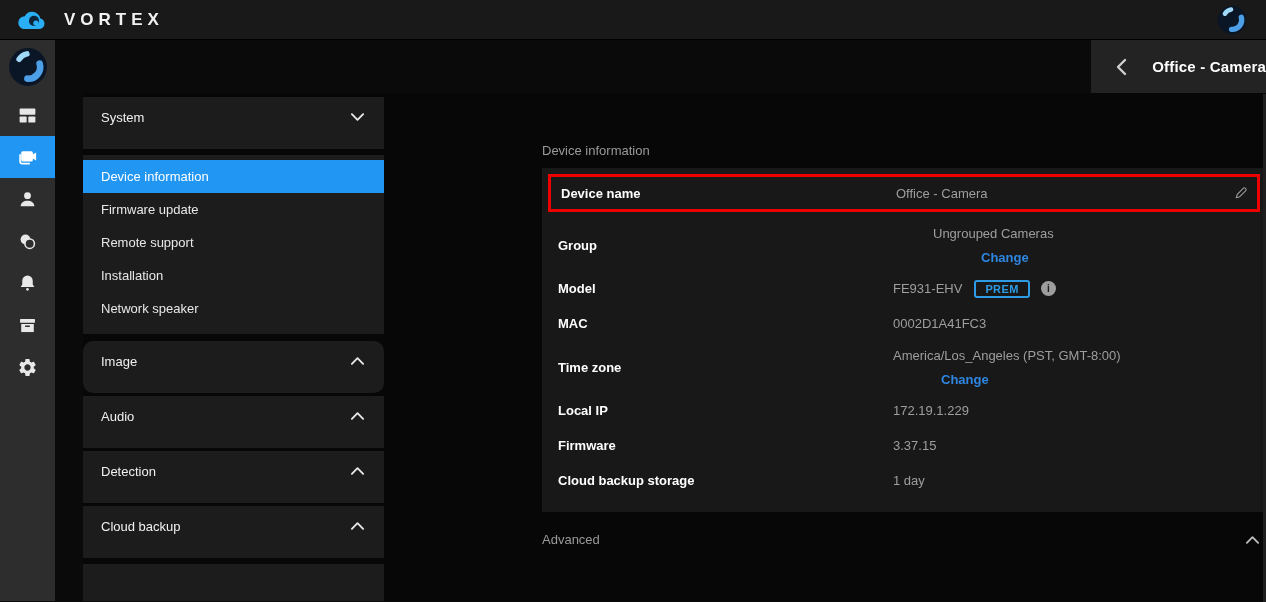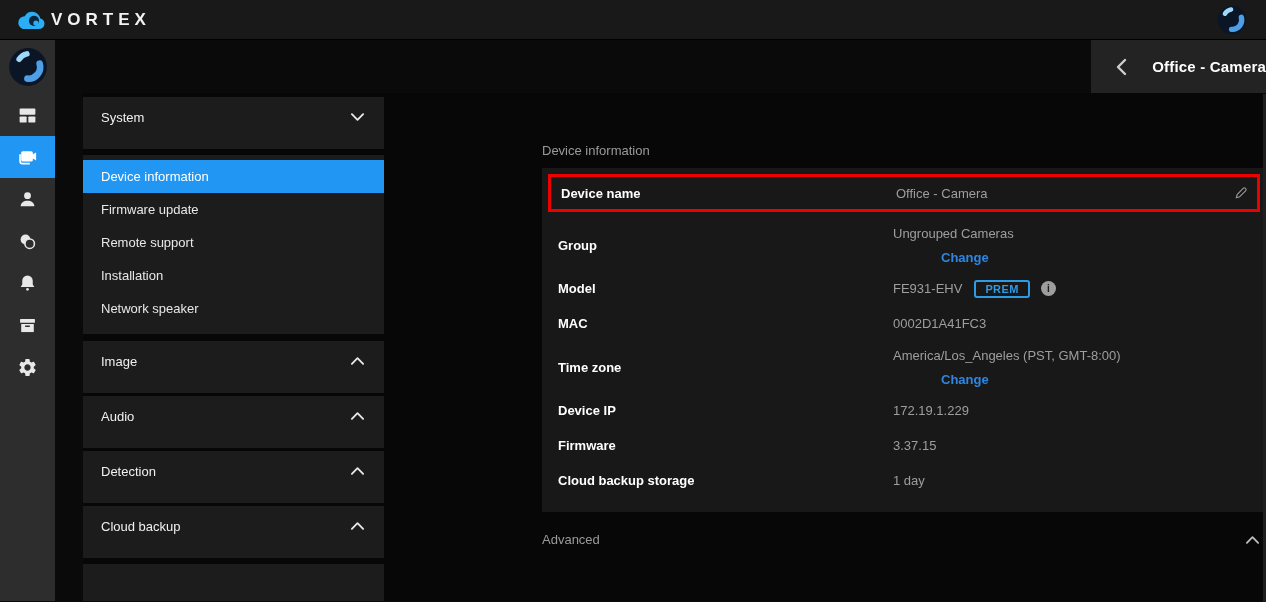--- a/index.html
+++ b/index.html
@@ -2,21 +2,21 @@
 <html><head>
 <meta charset="utf-8">
 <style>
   * { box-sizing: border-box; margin: 0; padding: 0; }
   html,body { background:#000; }
   body { font-family:"Liberation Sans", sans-serif; -webkit-font-smoothing:antialiased; }
   .screen { position:relative; width:1266px; height:602px; background:#0a0a0a; overflow:hidden; }
 
   
   .topbar { height:40px; background:#191919; display:flex; align-items:center; padding:0 16px; position:relative; border-bottom:1px solid #000; }
-  .brand { display:flex; align-items:center; gap:5px; }
+  .brand { display:flex; align-items:center; gap:18px; }
   .brand-name { color:#f2f2f2; font-size:17px; font-weight:600; letter-spacing:5px; }
   .topbar-avatar { position:absolute; right:18px; top:4px; width:32px; height:32px; }
 
   
   .app { display:flex; height:561px; }
   .rail { width:55px; background:#2d2d2d; display:flex; flex-direction:column; flex-shrink:0; }
   .rail-avatar { height:54px; display:flex; align-items:center; justify-content:center; }
   .rail-item { height:42px; display:flex; align-items:center; justify-content:center; cursor:pointer; }
   .rail-item.selected { background:#2196f3; }
 
@@ -27,21 +27,21 @@
 
   .content-row { flex:1; display:flex; background:#070707; min-height:0; }
 
   
   .side-menu { width:301px; flex-shrink:0; display:flex; flex-direction:column; }
   .menu-section { background:#1c1c1c; height:52px; display:flex; align-items:center; justify-content:space-between; padding:0 19px 12px 18px; color:#f0f0f0; font-size:13px; cursor:pointer; flex-shrink:0;gap:25px; }
   .menu-section.first { margin-top:4px; }
   .menu-sub { background:#1c1c1c; margin-top:6px; padding:5px 0 9px; flex-shrink:0; }
   .menu-item { height:33px; display:flex; align-items:center; padding-left:18px; color:#e8e8e8; font-size:13px; cursor:pointer; }
   .menu-item.selected { background:#2196f3; color:#fff; }
-  .gap7 { margin-top:7px; } .gap3 { margin-top:3px; }
+  .gap7 { margin-top:7px;border-radius:10px; } .gap3 { margin-top:3px; }
   .menu-filler { background:#1c1c1c; margin-top:6px; flex:1; }
 
   
   .content { flex:1; padding:50px 0 0 158px; min-width:0; }
   .section-title { color:#9a9a9a; font-size:13px; margin-bottom:10px; }
   .card { width:724px; background:#181818; padding:6px 6px 14px 6px; }
   .row { display:flex; align-items:center; min-height:35px; padding:0 10px 0 10px; }
   .row.highlighted { border:3px solid #ec0000; min-height:38px; padding-right:8px; }
   .row.two-line { min-height:52px; }
   .row-label { width:335px; flex-shrink:0; color:#ffffff; font-size:13px; font-weight:700; }
@@ -227,21 +227,21 @@
               <span class="row-label">Device name</span>
               <span class="row-value">Office - Camera</span>
               <span class="spacer"></span>
               <span>
                 <svg width="16" height="16" viewBox="0 0 20 20">
                   <path d="M4 16l1.4-4.4L13 4a1.5 1.5 0 0 1 2.1 0l0.9 0.9a1.5 1.5 0 0 1 0 2.1L8.4 14.6 4 16z" fill="none" stroke="#9e9e9e" stroke-width="1.3" stroke-linejoin="round"></path>
                 </svg>
               </span>
             </div>
 
-            <div class="row two-line" style="margin-top:7px;">
+            <div class="row two-line" style="margin-top:7px;gap:40px;">
               <span class="row-label">Group</span>
               <span class="row-value">
                 <span class="value-line">Ungrouped Cameras</span>
                 <span class="value-line link">Change</span>
               </span>
             </div>
 
             <div class="row">
               <span class="row-label">Model</span>
               <span class="row-value">
@@ -260,21 +260,21 @@
 
             <div class="row two-line">
               <span class="row-label">Time zone</span>
               <span class="row-value">
                 <span class="value-line">America/Los_Angeles (PST, GMT-8:00)</span>
                 <span class="value-line link">Change</span>
               </span>
             </div>
 
             <div class="row">
-              <span class="row-label">Device IP</span>
+              <span class="row-label">Local IP</span>
               <span class="row-value">172.19.1.229</span>
             </div>
 
             <div class="row">
               <span class="row-label">Firmware</span>
               <span class="row-value">3.37.15</span>
             </div>
 
             <div class="row">
               <span class="row-label">Cloud backup storage</span>

